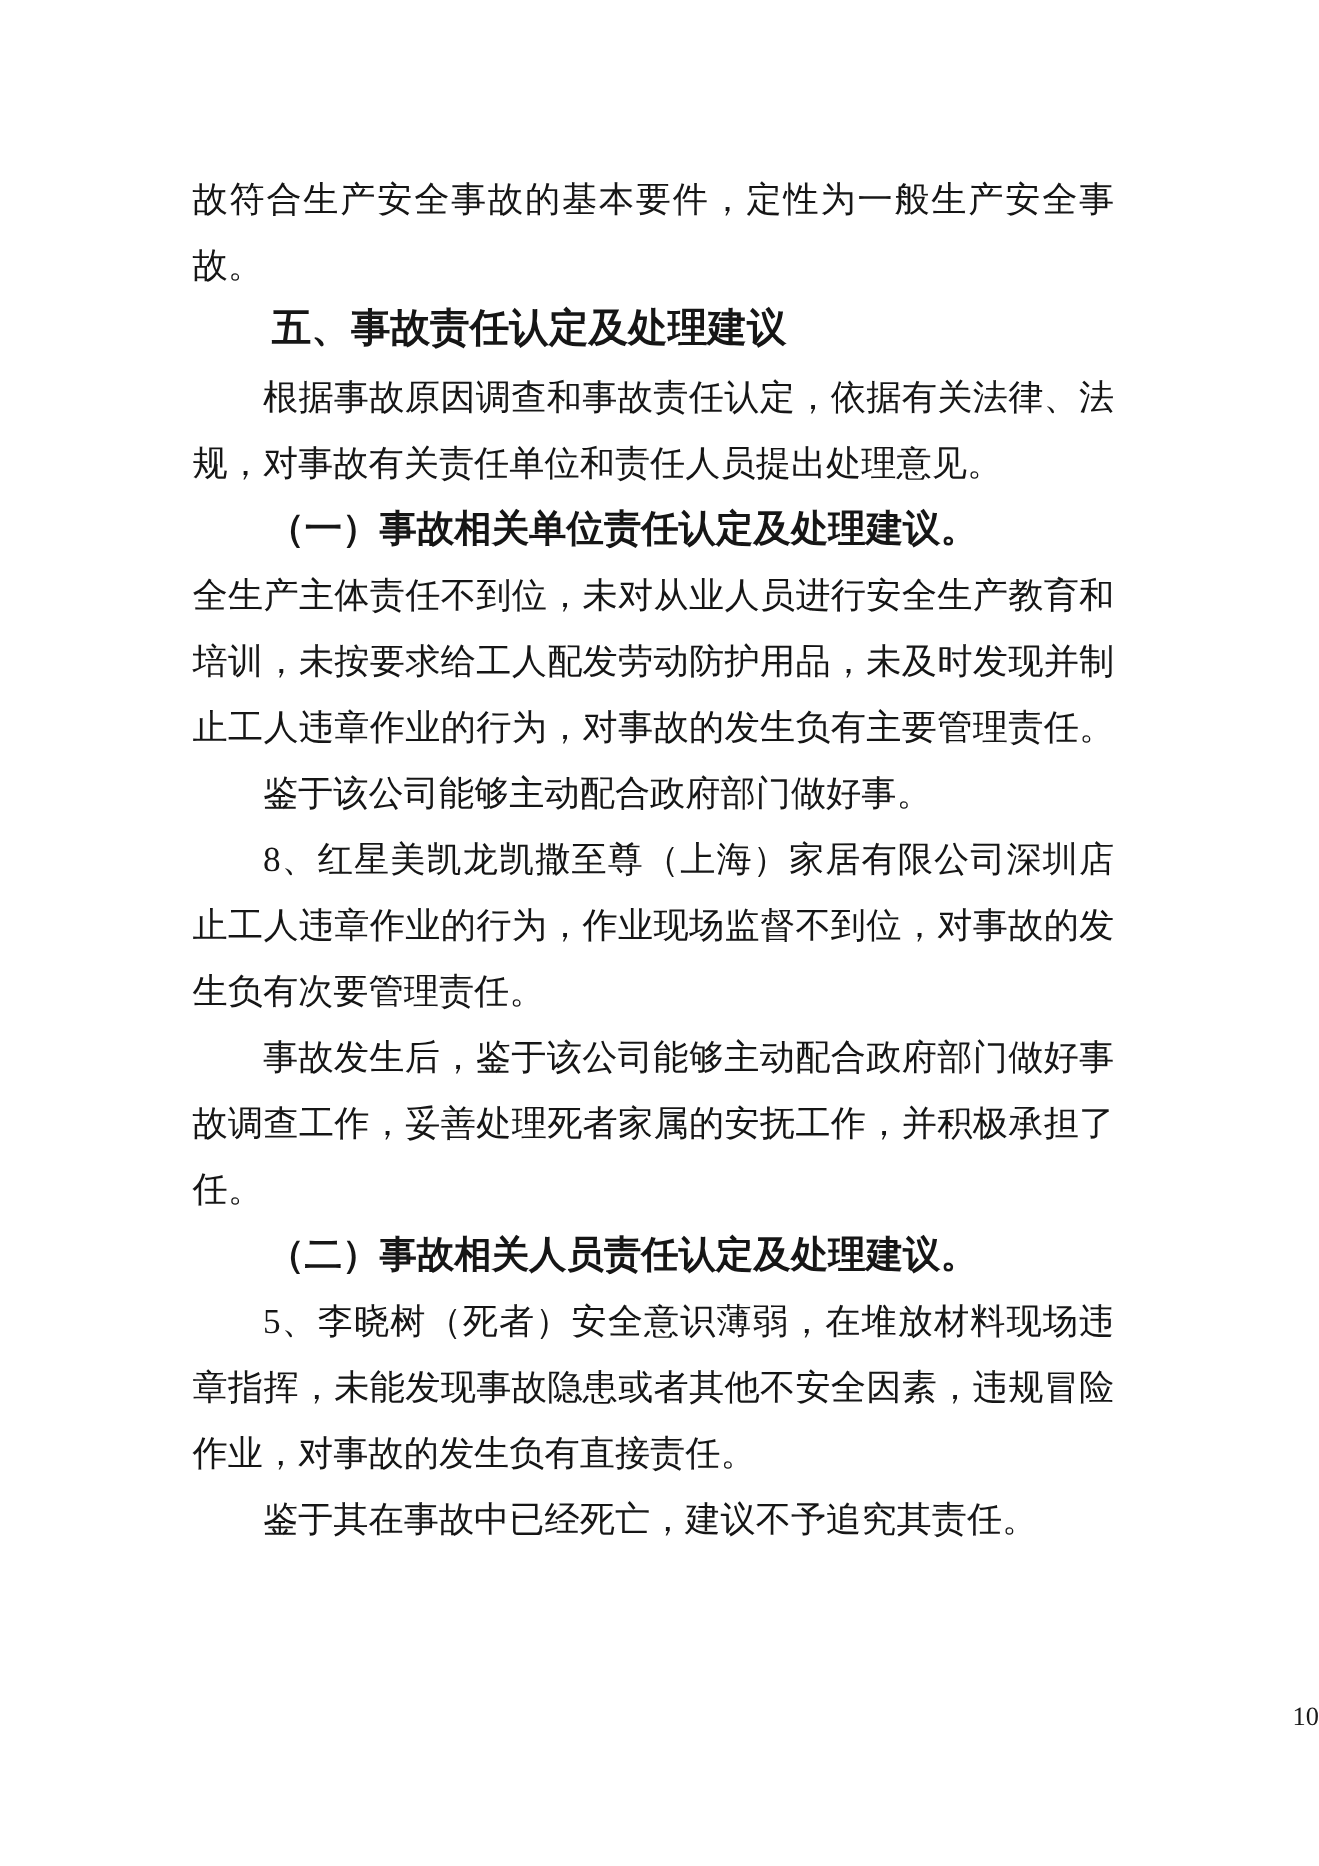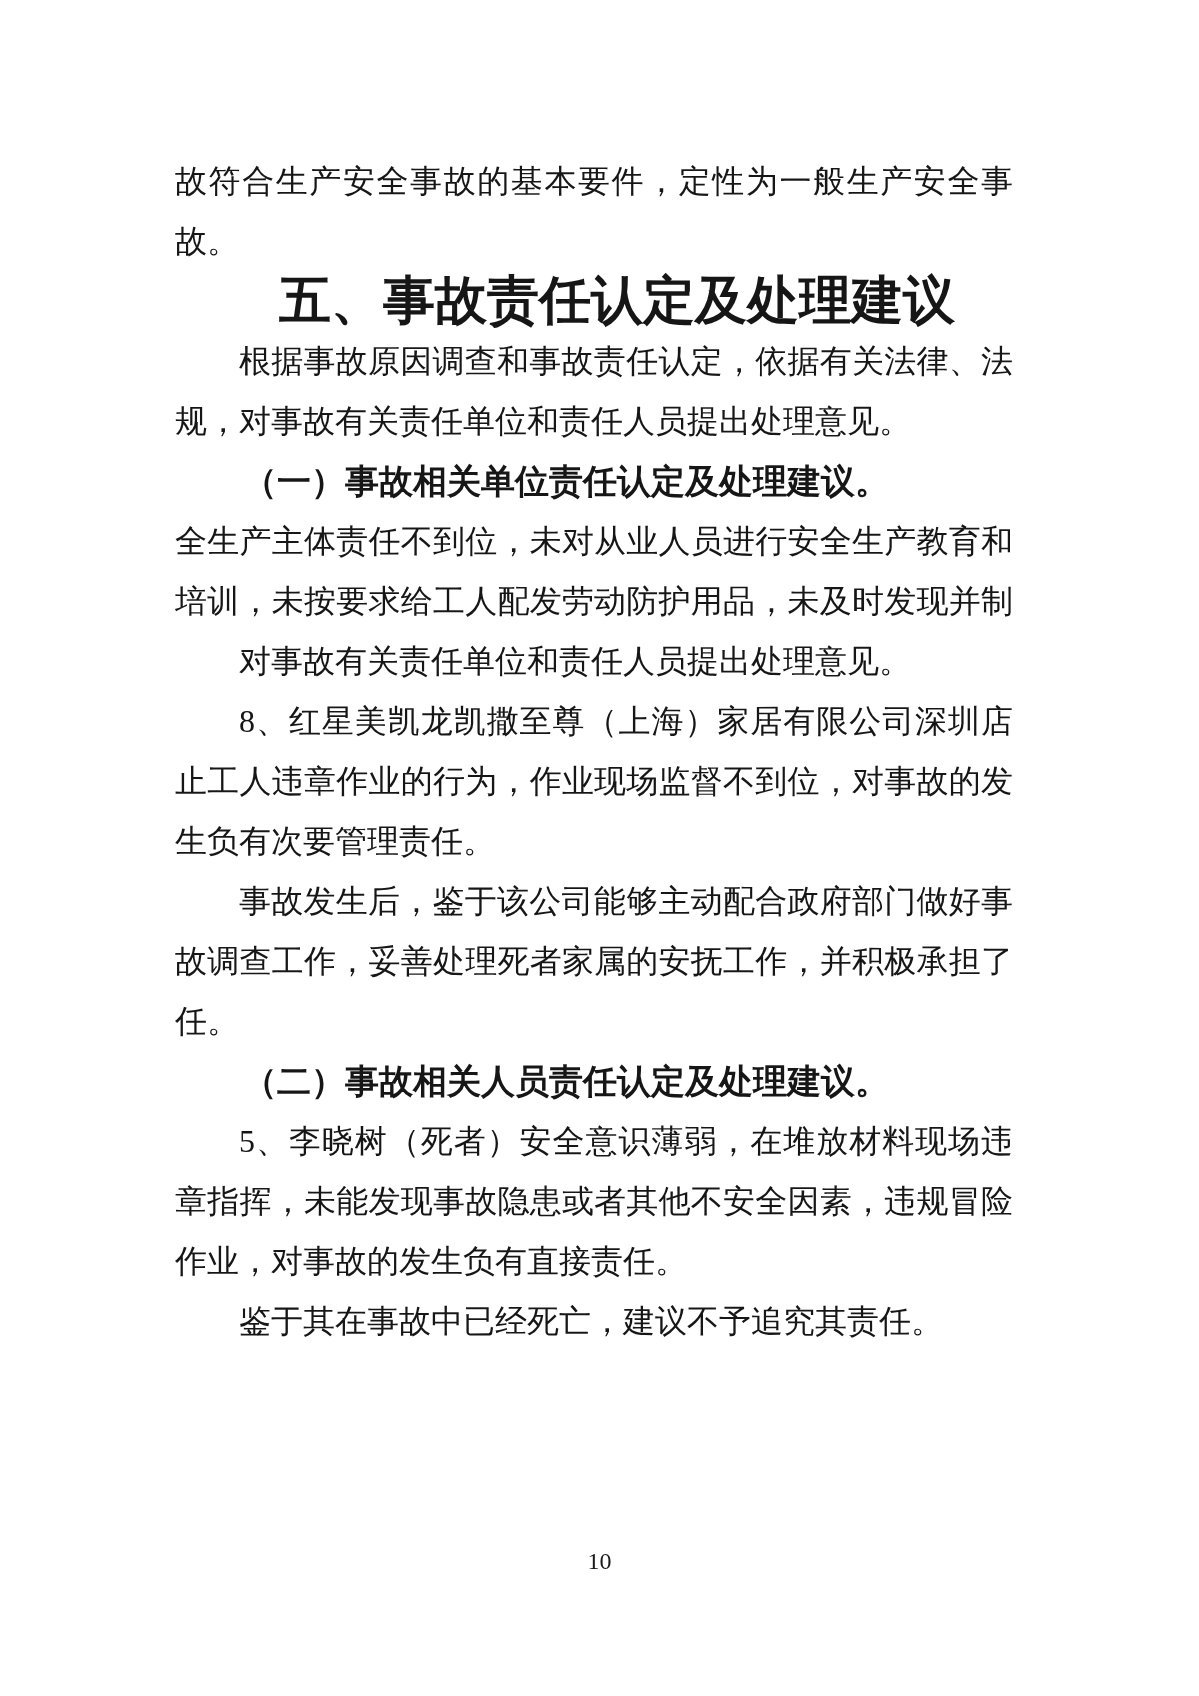--- a/index.html
+++ b/index.html
@@ -32,54 +32,55 @@
     text-align: left;
   }
   .fill {
     text-align: justify;
     text-align-last: justify;
   }
   .indent {
     text-indent: 2em;
   }
   .h1 {
-    font-family: Liberation Serif, serif;
+    font-family: Liberation Mono, monospace;
     font-weight: 700;
-    font-size: 52px;
+    font-size: 36px;
   }
   .sub {
     font-family: "Liberation Sans", sans-serif;
     font-weight: 700;
     font-size: 34px;
   }
   .page-number {
     position: absolute;
     left: 0;
     top: 1548px;
     width: 1199px;
-    text-align: center;
+    text-align: right;
     font-size: 24px;
     font-family: "Liberation Serif", serif;
     color: #1a1a1a;
   }
 </style>
 </head>
 <body>
 
 <div class="page">
   <div class="content">
     <div class="line fill">故符合生产安全事故的基本要件，定性为一般生产安全事</div>
     <div class="line">故。</div>
     <div class="line h1 indent">五、事故责任认定及处理建议</div>
     <div class="line indent fill">根据事故原因调查和事故责任认定，依据有关法律、法</div>
     <div class="line">规，对事故有关责任单位和责任人员提出处理意见。</div>
     <div class="line sub indent">（一）事故相关单位责任认定及处理建议。</div>
     <div class="line fill">全生产主体责任不到位，未对从业人员进行安全生产教育和</div>
     <div class="line fill">培训，未按要求给工人配发劳动防护用品，未及时发现并制</div>
-    <div class="line indent">对事故有关责任单位和责任人员提出处理意见。</div>
+    <div class="line fill">止工人违章作业的行为，对事故的发生负有主要管理责任。</div>
+    <div class="line indent">鉴于该公司能够主动配合政府部门做好事。</div>
     <div class="line indent fill">8、红星美凯龙凯撒至尊（上海）家居有限公司深圳店</div>
     <div class="line fill">止工人违章作业的行为，作业现场监督不到位，对事故的发</div>
     <div class="line">生负有次要管理责任。</div>
     <div class="line indent fill">事故发生后，鉴于该公司能够主动配合政府部门做好事</div>
     <div class="line fill">故调查工作，妥善处理死者家属的安抚工作，并积极承担了</div>
     <div class="line">任。</div>
     <div class="line sub indent">（二）事故相关人员责任认定及处理建议。</div>
     <div class="line indent fill">5、李晓树（死者）安全意识薄弱，在堆放材料现场违</div>
     <div class="line fill">章指挥，未能发现事故隐患或者其他不安全因素，违规冒险</div>
     <div class="line">作业，对事故的发生负有直接责任。</div>

